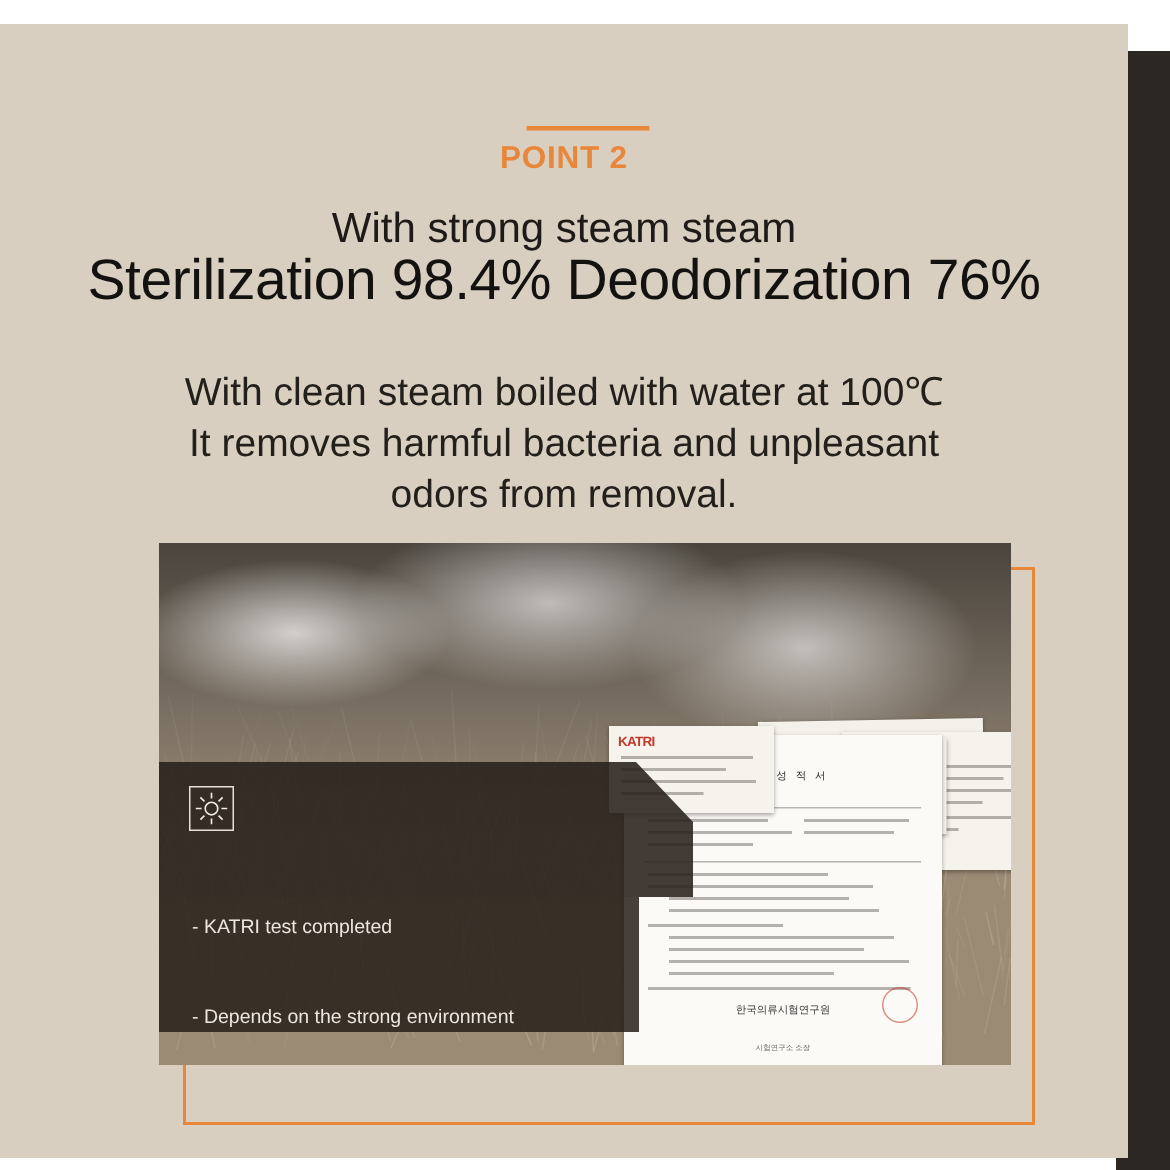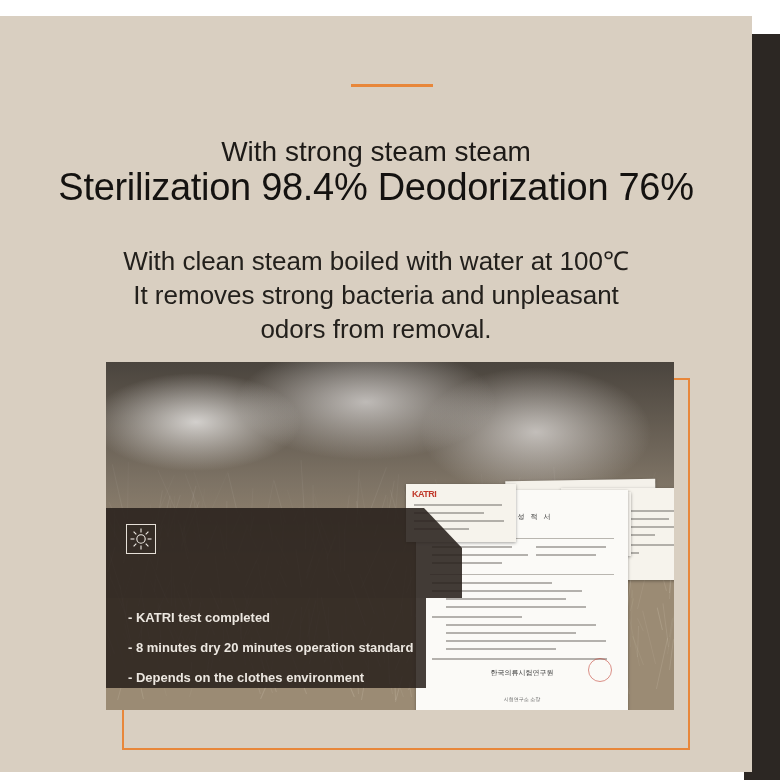--- a/index.html
+++ b/index.html
@@ -202,21 +202,20 @@
     width: 320px;
     height: 90px;
     background: rgba(40,32,27,0.86);
   }
   .bullet {
     position: absolute;
     left: 22px;
     color: #ece7e0;
     font-size: 13px;
     white-space: nowrap;
-    font-weight: bold;
   }
   .bullet.b0 { top: 248px; }
   .bullet.b1 { top: 278px; }
   .bullet.b2 { top: 308px; }
 
   
   .doc {
     position: absolute;
     background: #fbfaf7;
     box-shadow: 0 1px 3px rgba(0,0,0,0.35);
@@ -296,27 +295,28 @@
 
 <div class="page">
 
   <div class="shadow-right"></div>
   <div class="shadow-corner"></div>
 
   <div class="card">
     <div class="card-inner-top"></div>
 
     <div class="point-rule"></div>
+    <div class="point-label">POINT 2</div>
 
     <div class="headline-sub">With strong steam steam</div>
     <div class="headline-main">Sterilization 98.4% Deodorization 76%</div>
 
     <div class="body-copy">
       <div>With clean steam boiled with water at 100℃</div>
-      <div>It removes strong bacteria and unpleasant</div>
+      <div>It removes harmful bacteria and unpleasant</div>
       <div>odors from removal.</div>
     </div>
 
     <div class="orange-frame"></div>
 
     <div class="photo">
       <div class="fur">
           <div class="fur-strand" style="left: 278.556px; top: 239.238px; width: 1px; height: 17.3118px; opacity: 0.28; transform: rotate(-12.8deg);"></div>
           <div class="fur-strand" style="left: 287.625px; top: 112.498px; width: 1px; height: 52.4281px; opacity: 0.26; transform: rotate(4.5deg);"></div>
           <div class="fur-strand" style="left: 161.562px; top: 256.196px; width: 1px; height: 42.2423px; opacity: 0.29; transform: rotate(-21.2deg);"></div>
@@ -814,17 +814,16 @@
             <line x1="6.6" y1="6.6" x2="9.3" y2="9.3"></line>
             <line x1="18.7" y1="18.7" x2="21.4" y2="21.4"></line>
             <line x1="21.4" y1="6.6" x2="18.7" y2="9.3"></line>
             <line x1="9.3" y1="18.7" x2="6.6" y2="21.4"></line>
           </g>
         </svg>
       </div>
 
       <div class="bullets"></div>
       <div class="bullet b0">- KATRI test completed</div>
-      <div class="bullet b1">- 8 minutes dry 20 minutes operation standard</div>
-      <div class="bullet b2">- Depends on the clothes environment</div>
+      <div class="bullet b2">- Depends on the strong environment</div>
     </div>
   </div>
 </div>
 
 </body></html>

